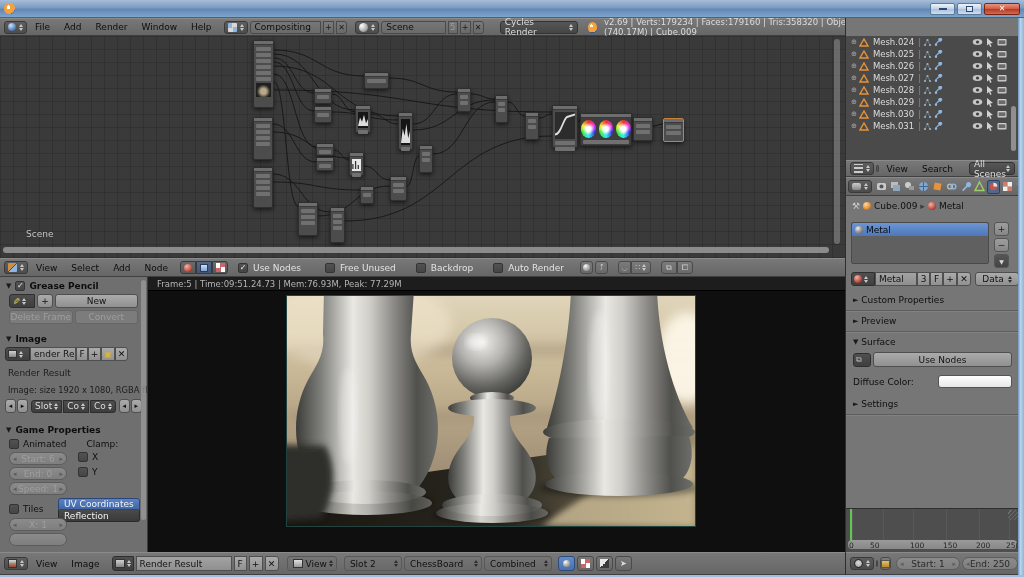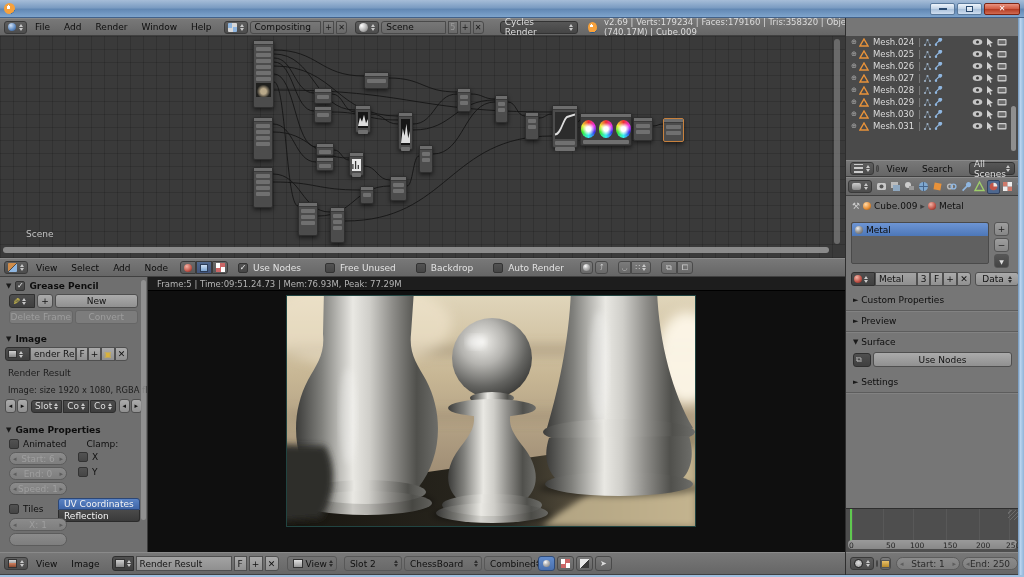--- a/index.html
+++ b/index.html
@@ -683,21 +683,21 @@
           <i class="d"></i>
         </span>
       </span>
     <span class="hmenu-drop" style="width:78px">
         <span>ChessBoard</span>
         <span class="ud dk" style="margin-left:auto">
           <i class="u"></i>
           <i class="d"></i>
         </span>
       </span>
-    <span class="hmenu-drop" style="width:48px">
+    <span class="hmenu-drop" style="width:68px">
         <span>Combined</span>
         <span class="ud dk" style="margin-left:auto">
           <i class="u"></i>
           <i class="d"></i>
         </span>
       </span>
     <span class="ico15 blue" style="margin-left:4px">
         <span class="pinball"></span>
       </span>
     <span class="ico15">
@@ -1214,38 +1214,42 @@
         <div class="divider"></div>
         <div class="prop-row"><span class="tri">►</span>&nbsp;<span>Preview</span></div>
         <div class="divider"></div>
         <div class="prop-row"><span class="tri">▼</span>&nbsp;<span>Surface</span></div>
         <div style="display:flex;padding:2px 7px;gap:2px;align-items:center">
           <span class="icon-btn-dk" style="border-radius:3px;width:18px">
               <span style="color:#bbb;font-size:8px">⧉</span>
             </span>
           <span class="btn" style="flex:1;height:15px">Use Nodes</span>
         </div>
+        <div class="prop-row" style="padding-top:6px">
+          <span>Diffuse Color:</span>
+          <span id="swatch"></span>
+        </div>
         <div class="prop-row" style="padding-top:8px"><span class="tri">►</span>&nbsp;<span>Settings</span></div>
         <div class="divider"></div>
       </div>
     </div>
     <div id="timeline" class="abs">
       <div id="tick-lines">
           <div class="tline" style="left: 6px;"></div>
           <div class="tline" style="left: 37px;"></div>
           <div class="tline" style="left: 67px;"></div>
           <div class="tline" style="left: 100px;"></div>
           <div class="tline" style="left: 133px;"></div>
           <div class="tline" style="left: 163px;"></div>
         </div>
       <div id="playhead"></div>
       <div id="ruler"></div>
       <div id="ticks">
           <span class="tick" style="left: 3px;">0</span>
-          <span class="tick" style="left: 40px;">50</span>
+          <span class="tick" style="left: 24px;">50</span>
           <span class="tick" style="left: 64px;">100</span>
           <span class="tick" style="left: 97px;">150</span>
           <span class="tick" style="left: 130px;">200</span>
           <span class="tick" style="left: 160px;">250</span>
         </div>
       <div id="grip"></div>
     </div>
     <div id="timeline-header" class="hdr abs">
       <span class="ed-btn">
         <span class="i" style="width:9px;height:9px;border-radius:50%;border:1px solid #222;background:radial-gradient(circle at 50% 40%,#ddd,#999)"></span>

